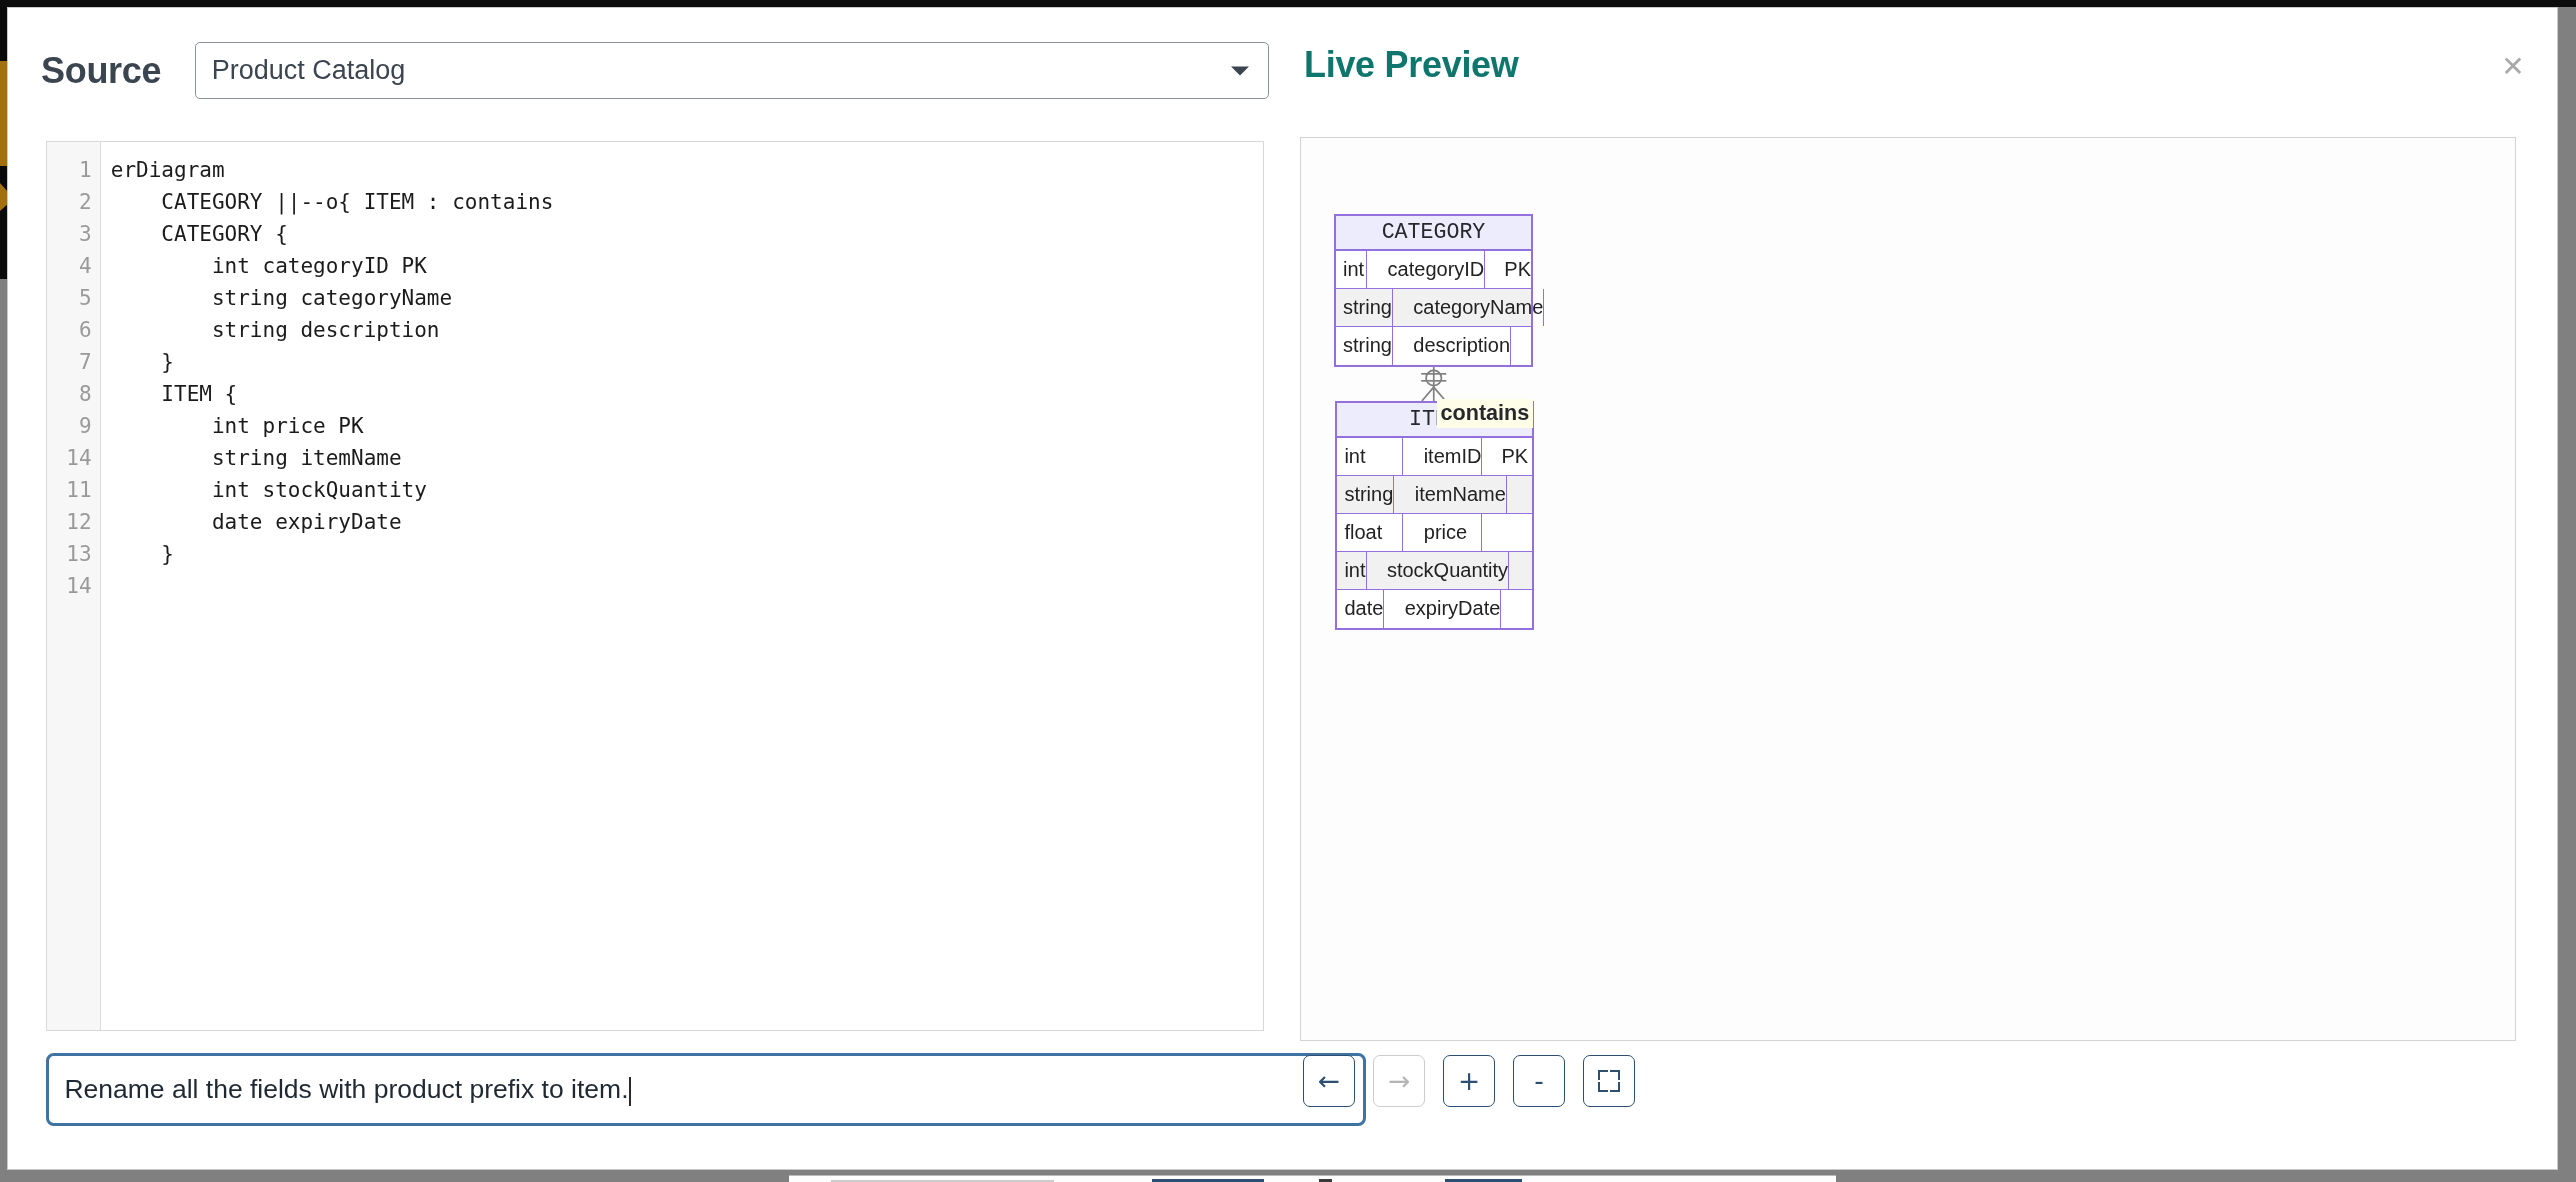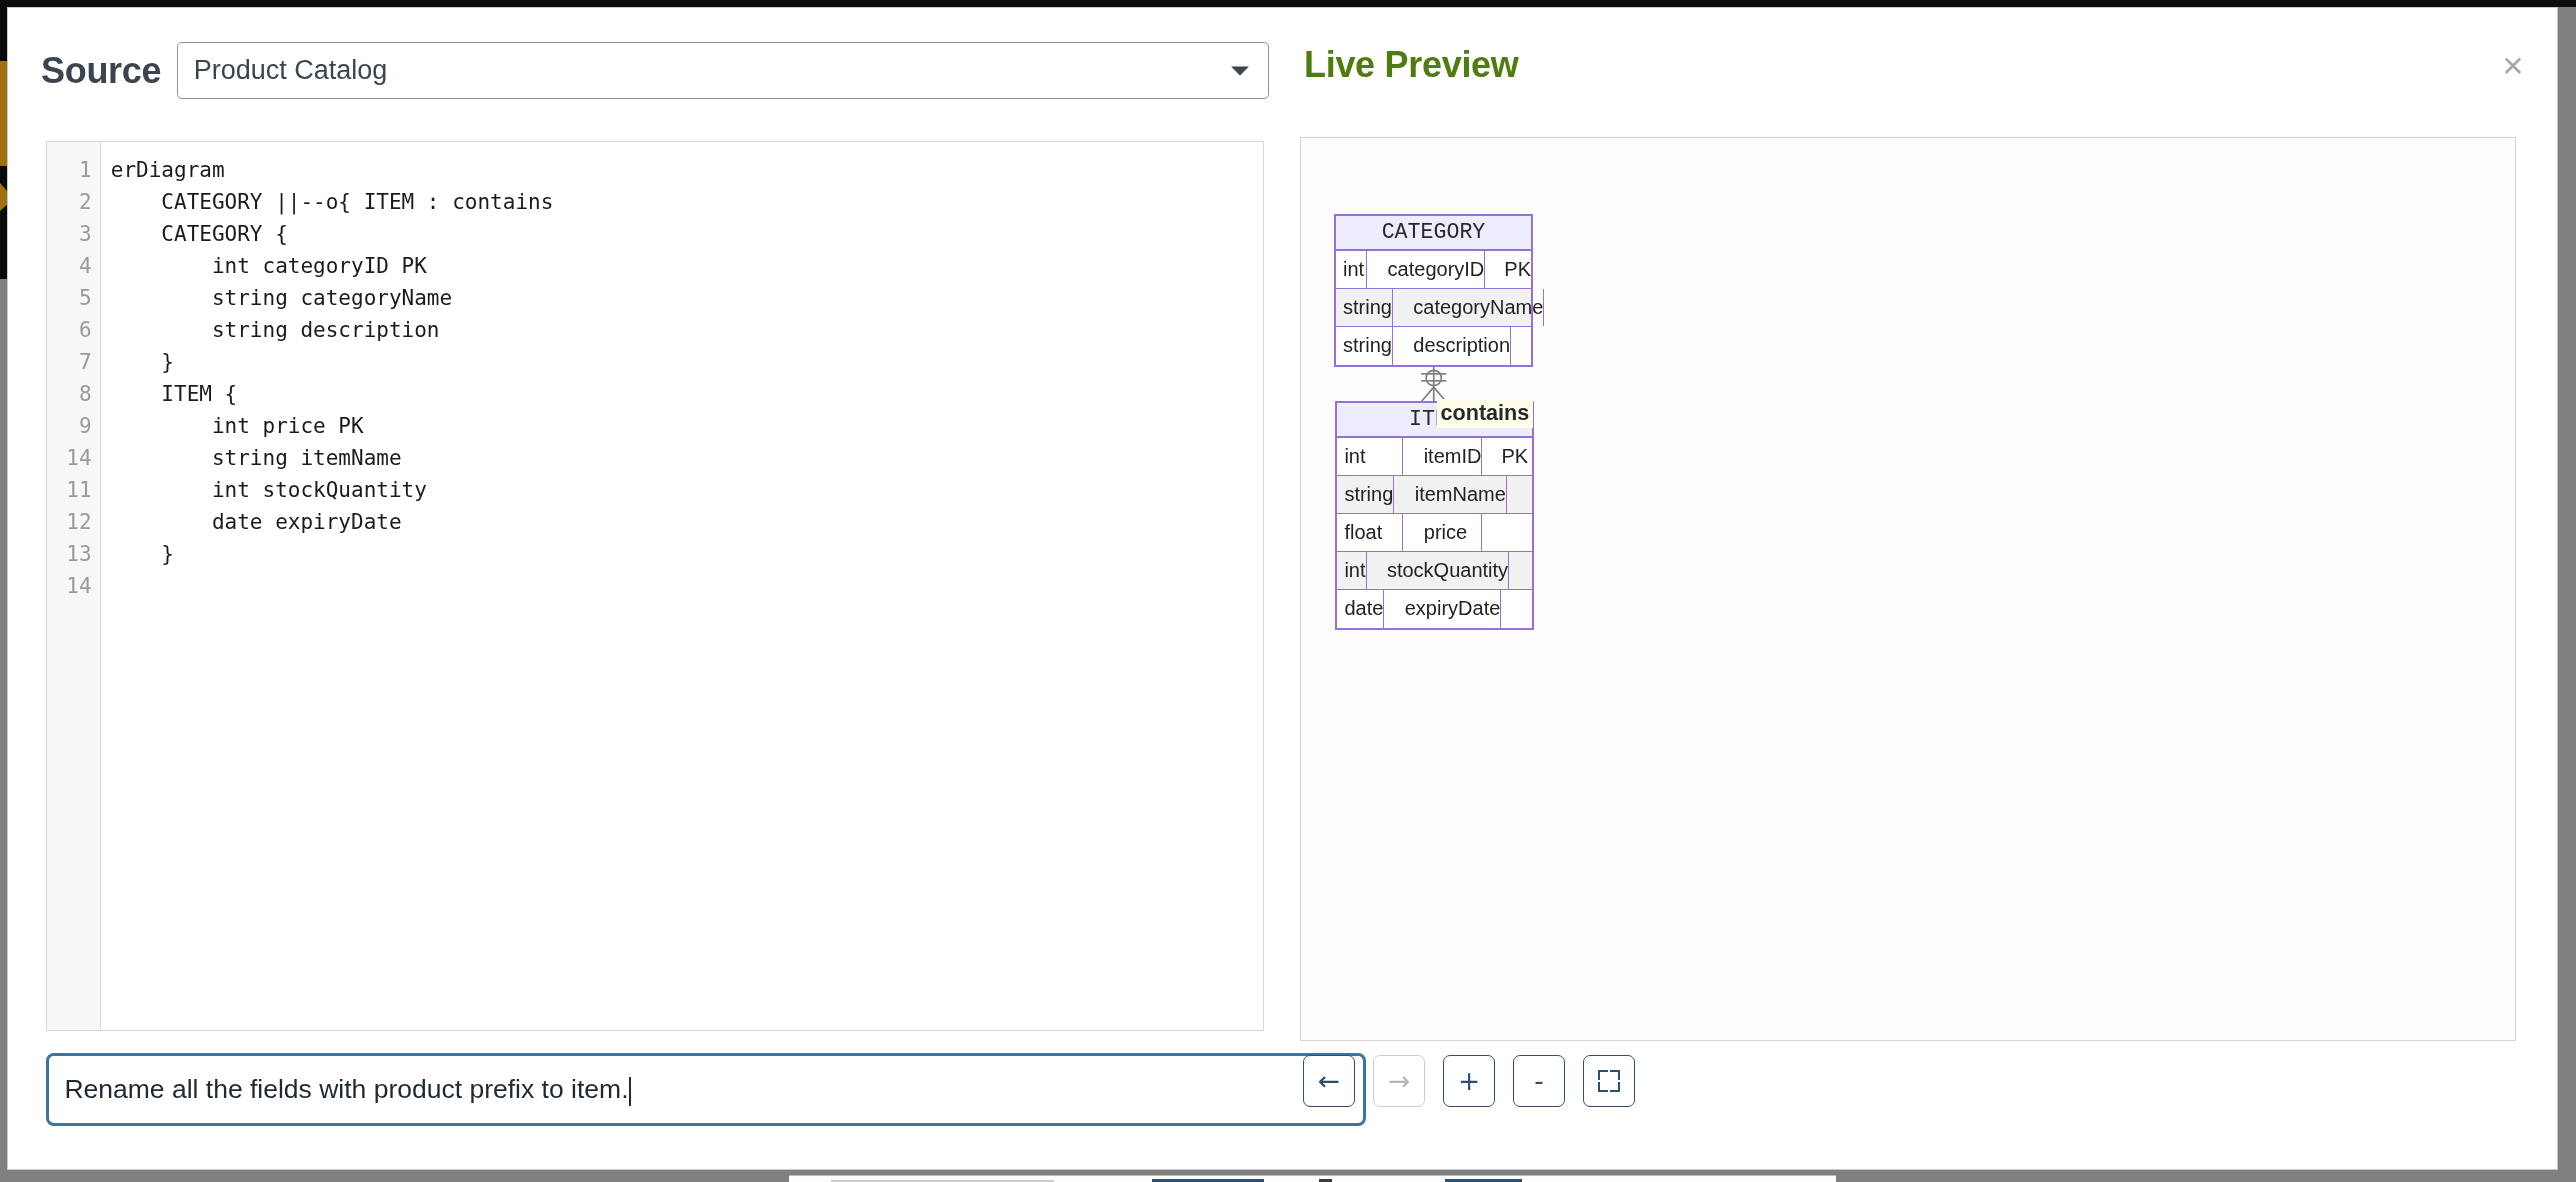--- a/index.html
+++ b/index.html
@@ -93,21 +93,21 @@
     width: 1284px;
     height: 100%;
   }
   #source-header {
     position: absolute;
     left: 33px; top: 33px;
     width: 1228px;
     height: 59px;
     display: flex;
     align-items: center;
-    gap: 16px;
+    gap: 34px;
   }
   #source-title {
     font-size: 36px;
     font-weight: bold;
     color: #3b4550;
     letter-spacing: -0.3px;
     white-space: nowrap;
   }
   #diagram-select {
     flex: 1;
@@ -212,21 +212,21 @@
     position: absolute;
     left: 1284px; top: 0;
     width: 1267px;
     height: 100%;
   }
   #preview-title {
     position: absolute;
     left: 12px; top: 36px;
     font-size: 36px;
     font-weight: bold;
-    color: #4d7c0f;
+    color: #0f766e;
     letter-spacing: -0.3px;
   }
   #preview-box {
     position: absolute;
     left: 8.4px; top: 129px;
     width: 1216px;
     height: 904px;
     border: 0.7px solid #d3d3d3;
     background: #fdfdfd;
     box-sizing: border-box;

